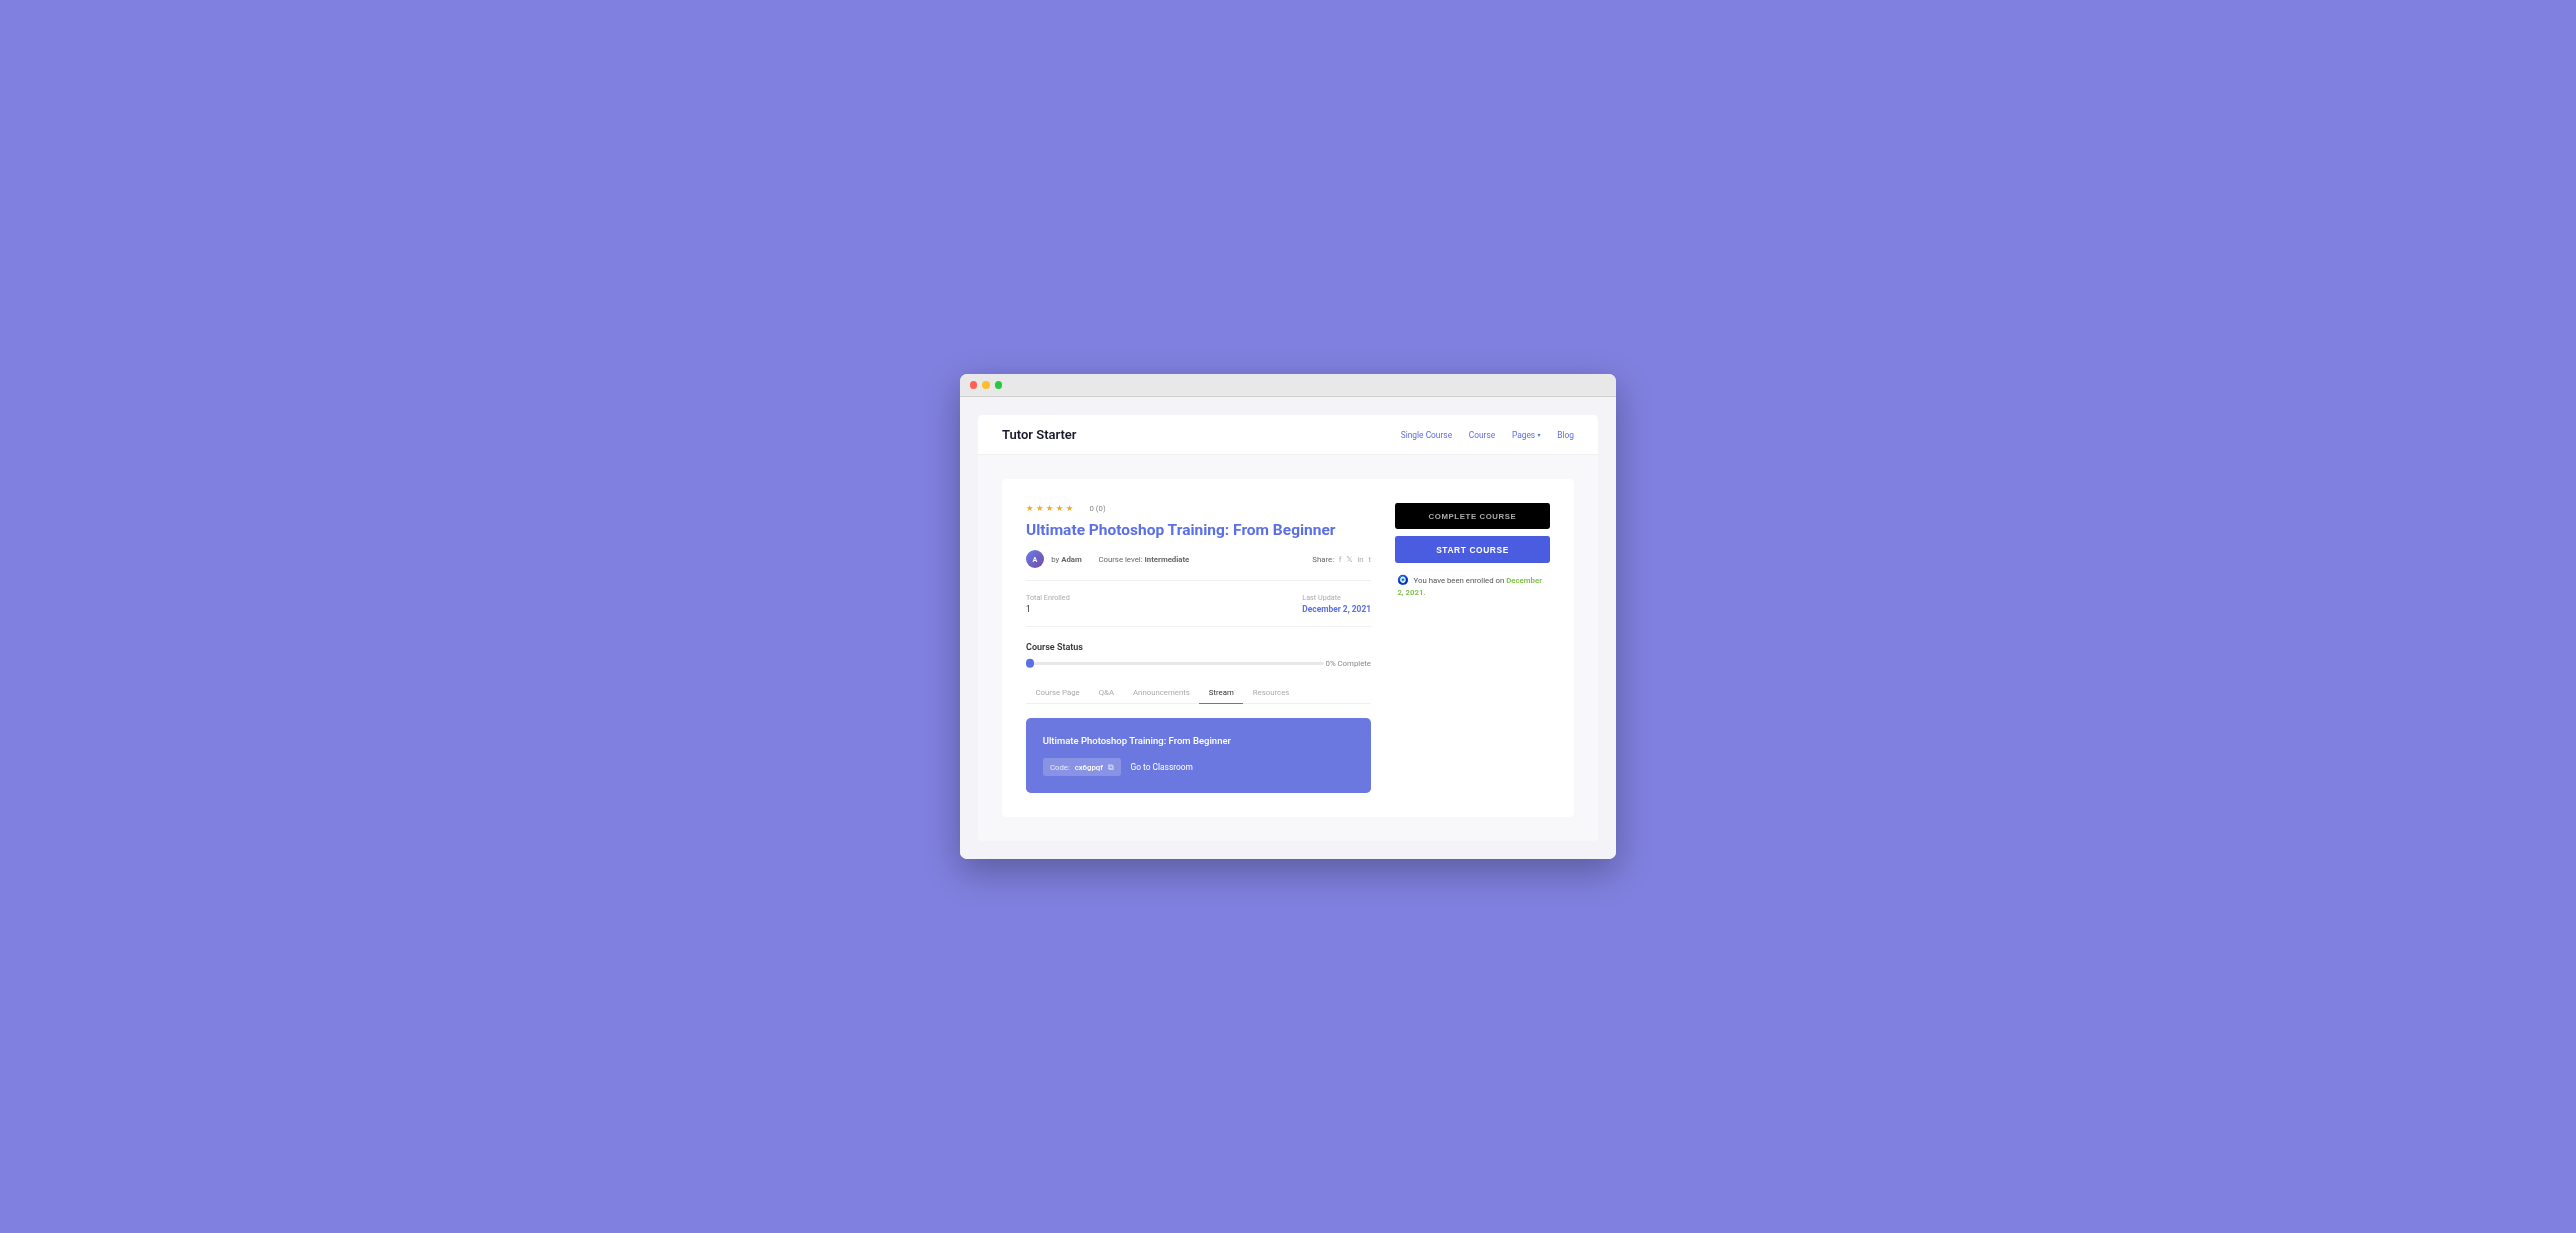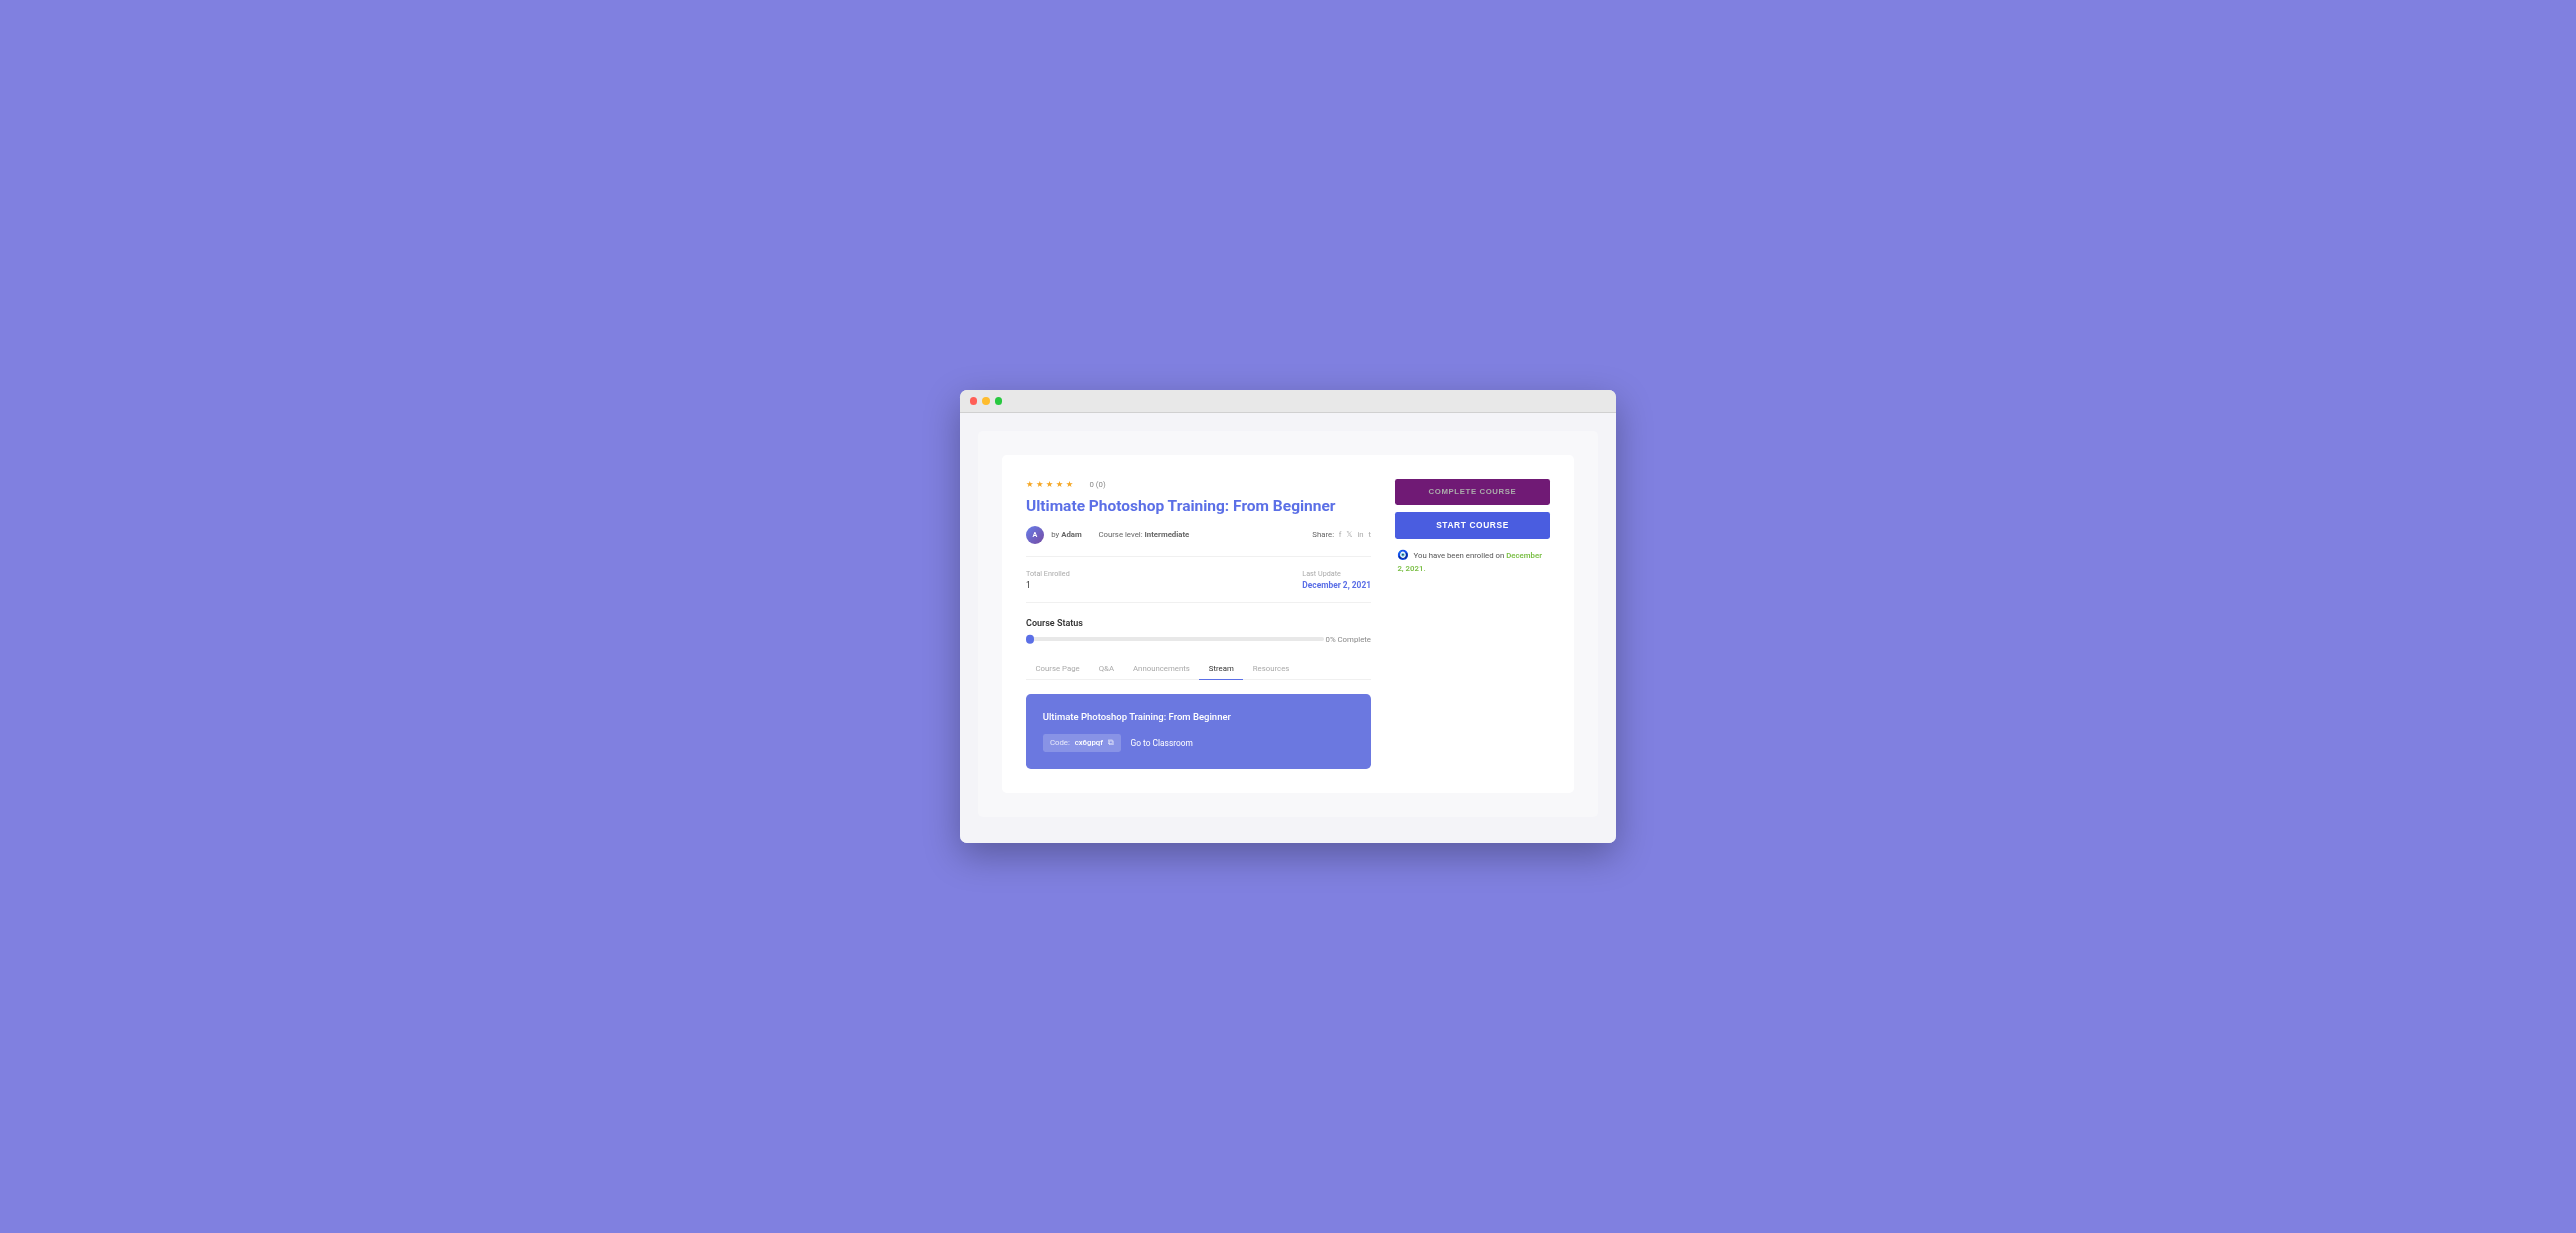--- a/index.html
+++ b/index.html
@@ -331,21 +331,21 @@
       font-weight: 800;
       text-align: left;
       padding: 12px;
       line-height: 1.2;
       text-shadow: 0 1.2px 4.8px rgba(0,0,0,0.3);
     }
 
     .complete-course-btn {
       width: 100%;
       padding: 8.4px;
-      background: #701a75;
+      background: #000000;
       border: none;
       border-radius: 2.4px;
       font-size: 7.8px;
       font-weight: 600;
       color: #aaa;
       letter-spacing: 0.6px;
       text-transform: uppercase;
       cursor: not-allowed;
       margin-bottom: 7.2px;
     }
@@ -387,20 +387,32 @@
 
   <div class="browser-chrome">
     <div class="traffic-light traffic-red"></div>
     <div class="traffic-light traffic-yellow"></div>
     <div class="traffic-light traffic-green"></div>
   </div>
 
   <div class="browser-content">
     <div class="site-container">
 
+      <div class="site-header">
+        <div class="site-logo">Tutor Starter</div>
+        <nav class="site-nav">
+          <a class="nav-link">Single Course</a>
+          <a class="nav-link">Course</a>
+          <div class="nav-link-pages">
+            <span>Pages</span>
+            <span class="chevron-down">▾</span>
+          </div>
+          <a class="nav-link">Blog</a>
+        </nav>
+      </div>
 
       <div class="page-content">
         <div class="content-card">
 
           <div class="course-main">
 
             <div class="stars-row">
               <span class="star">★</span>
               <span class="star">★</span>
               <span class="star">★</span>

